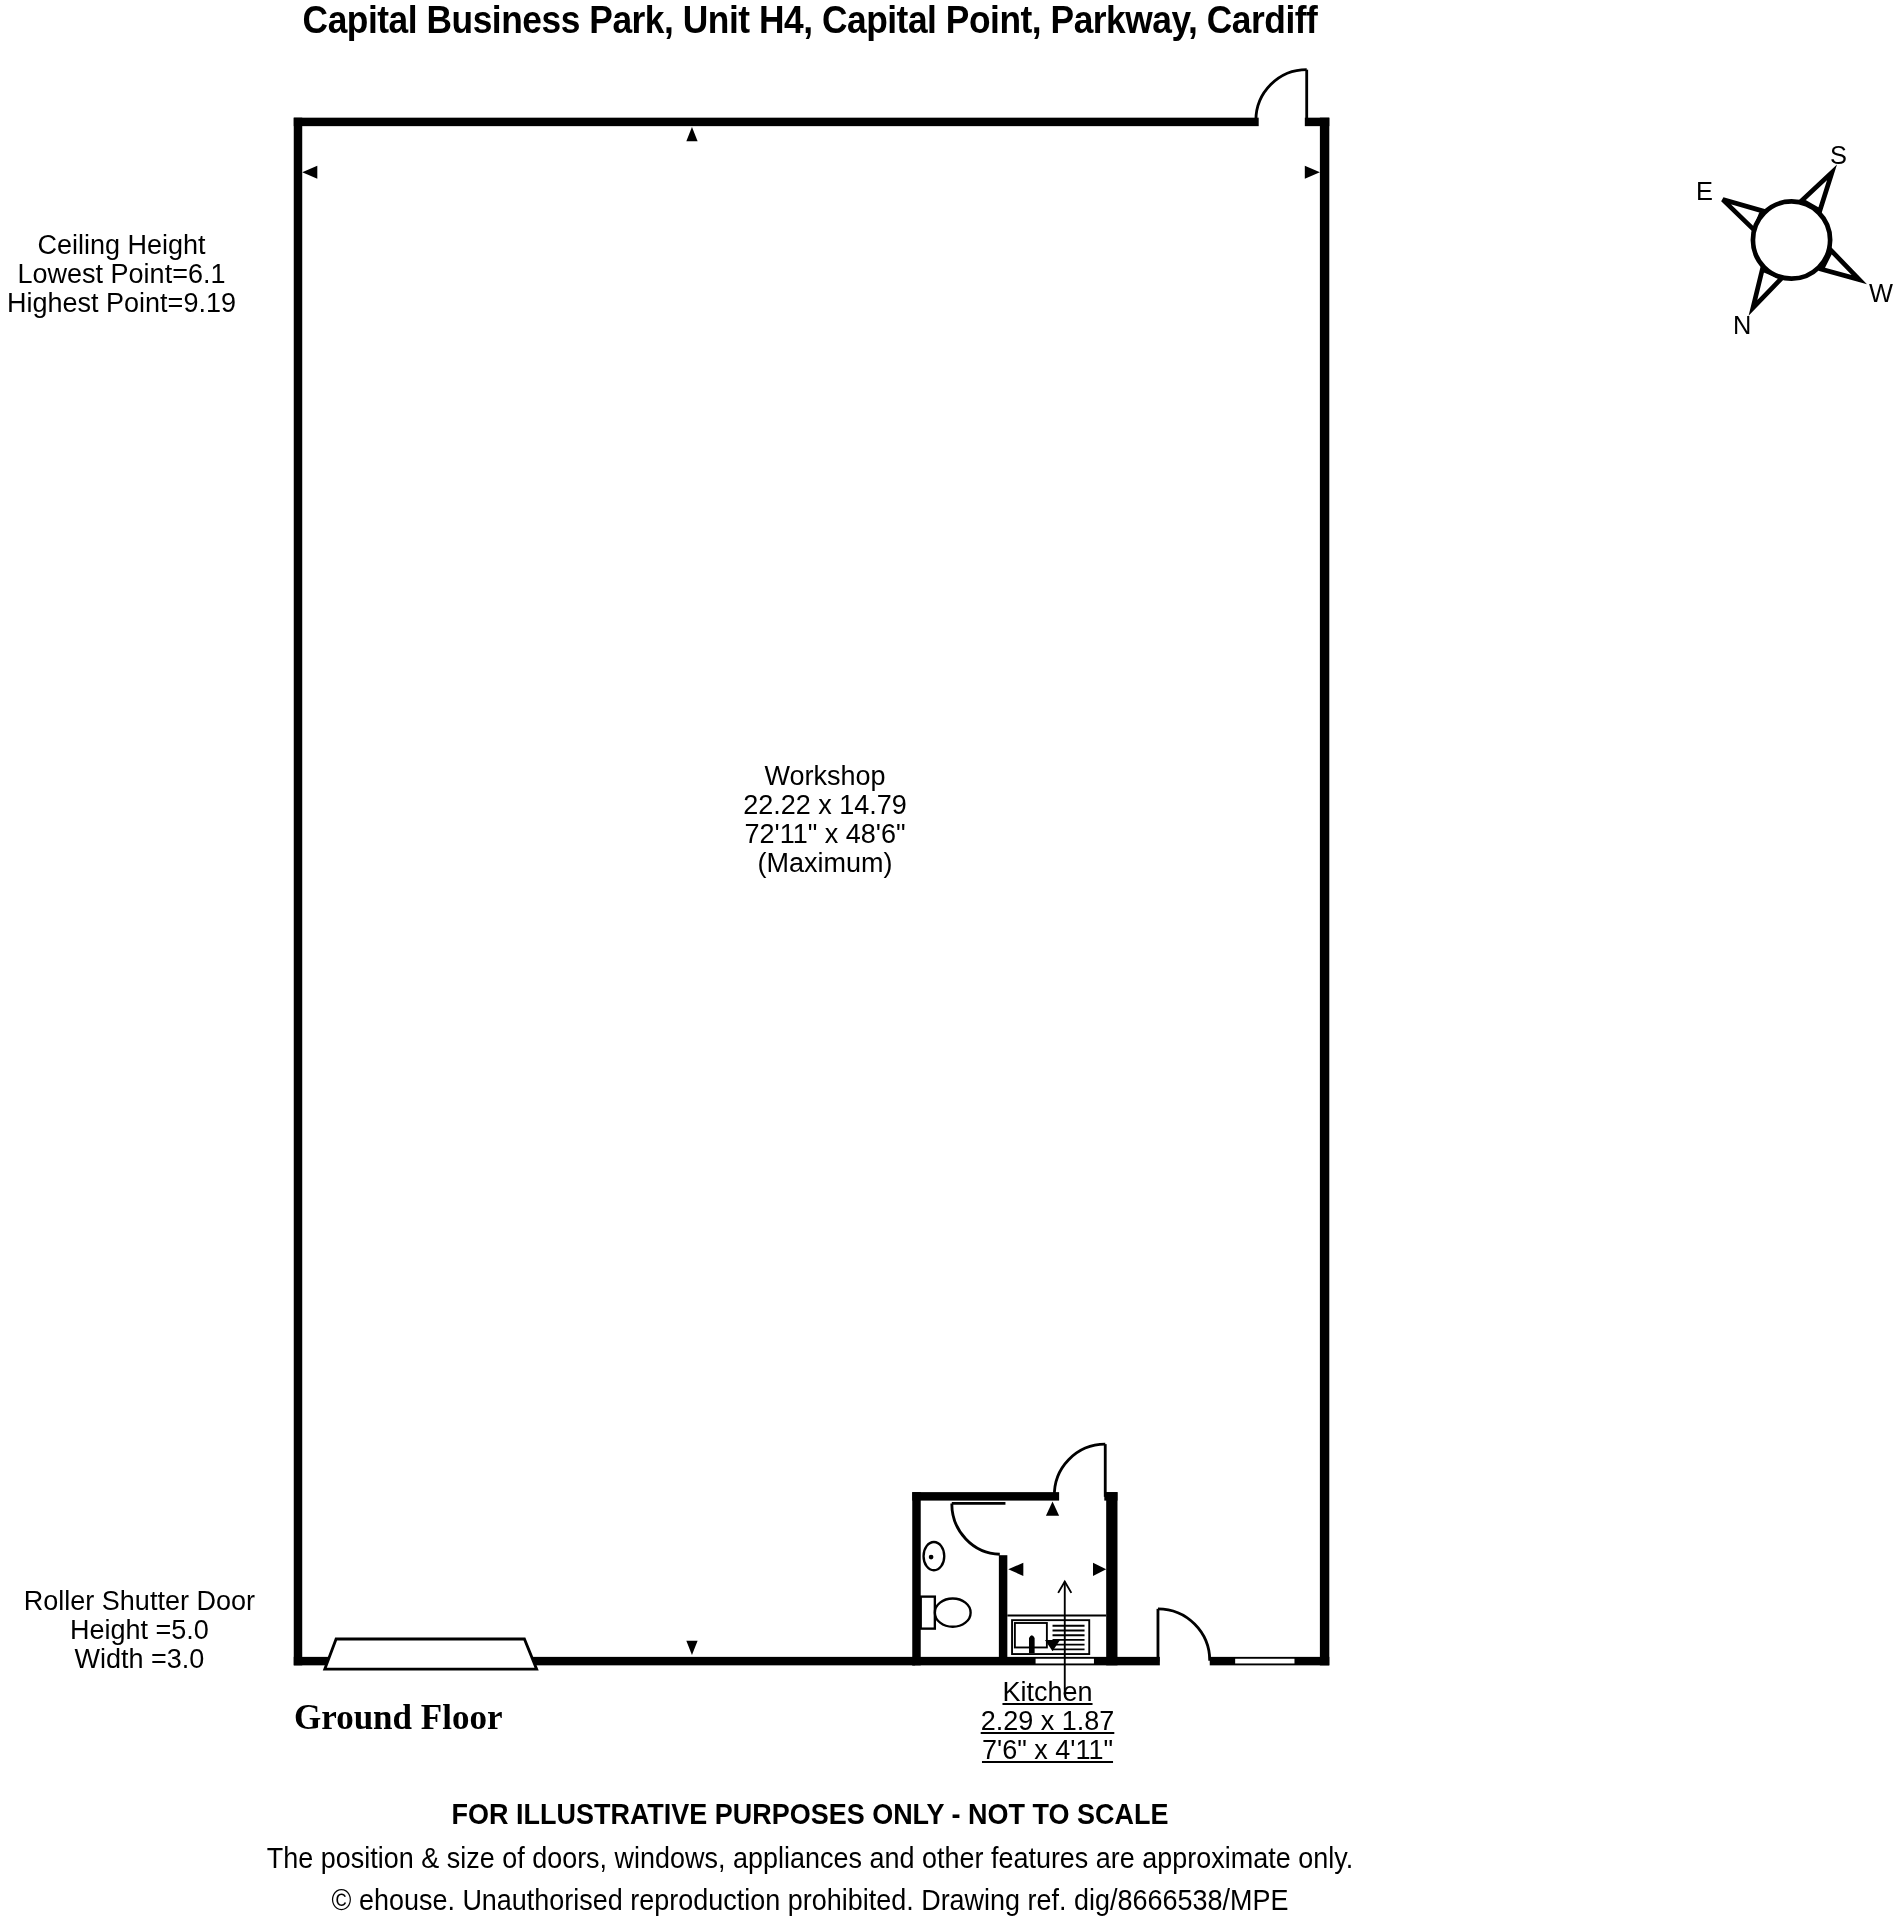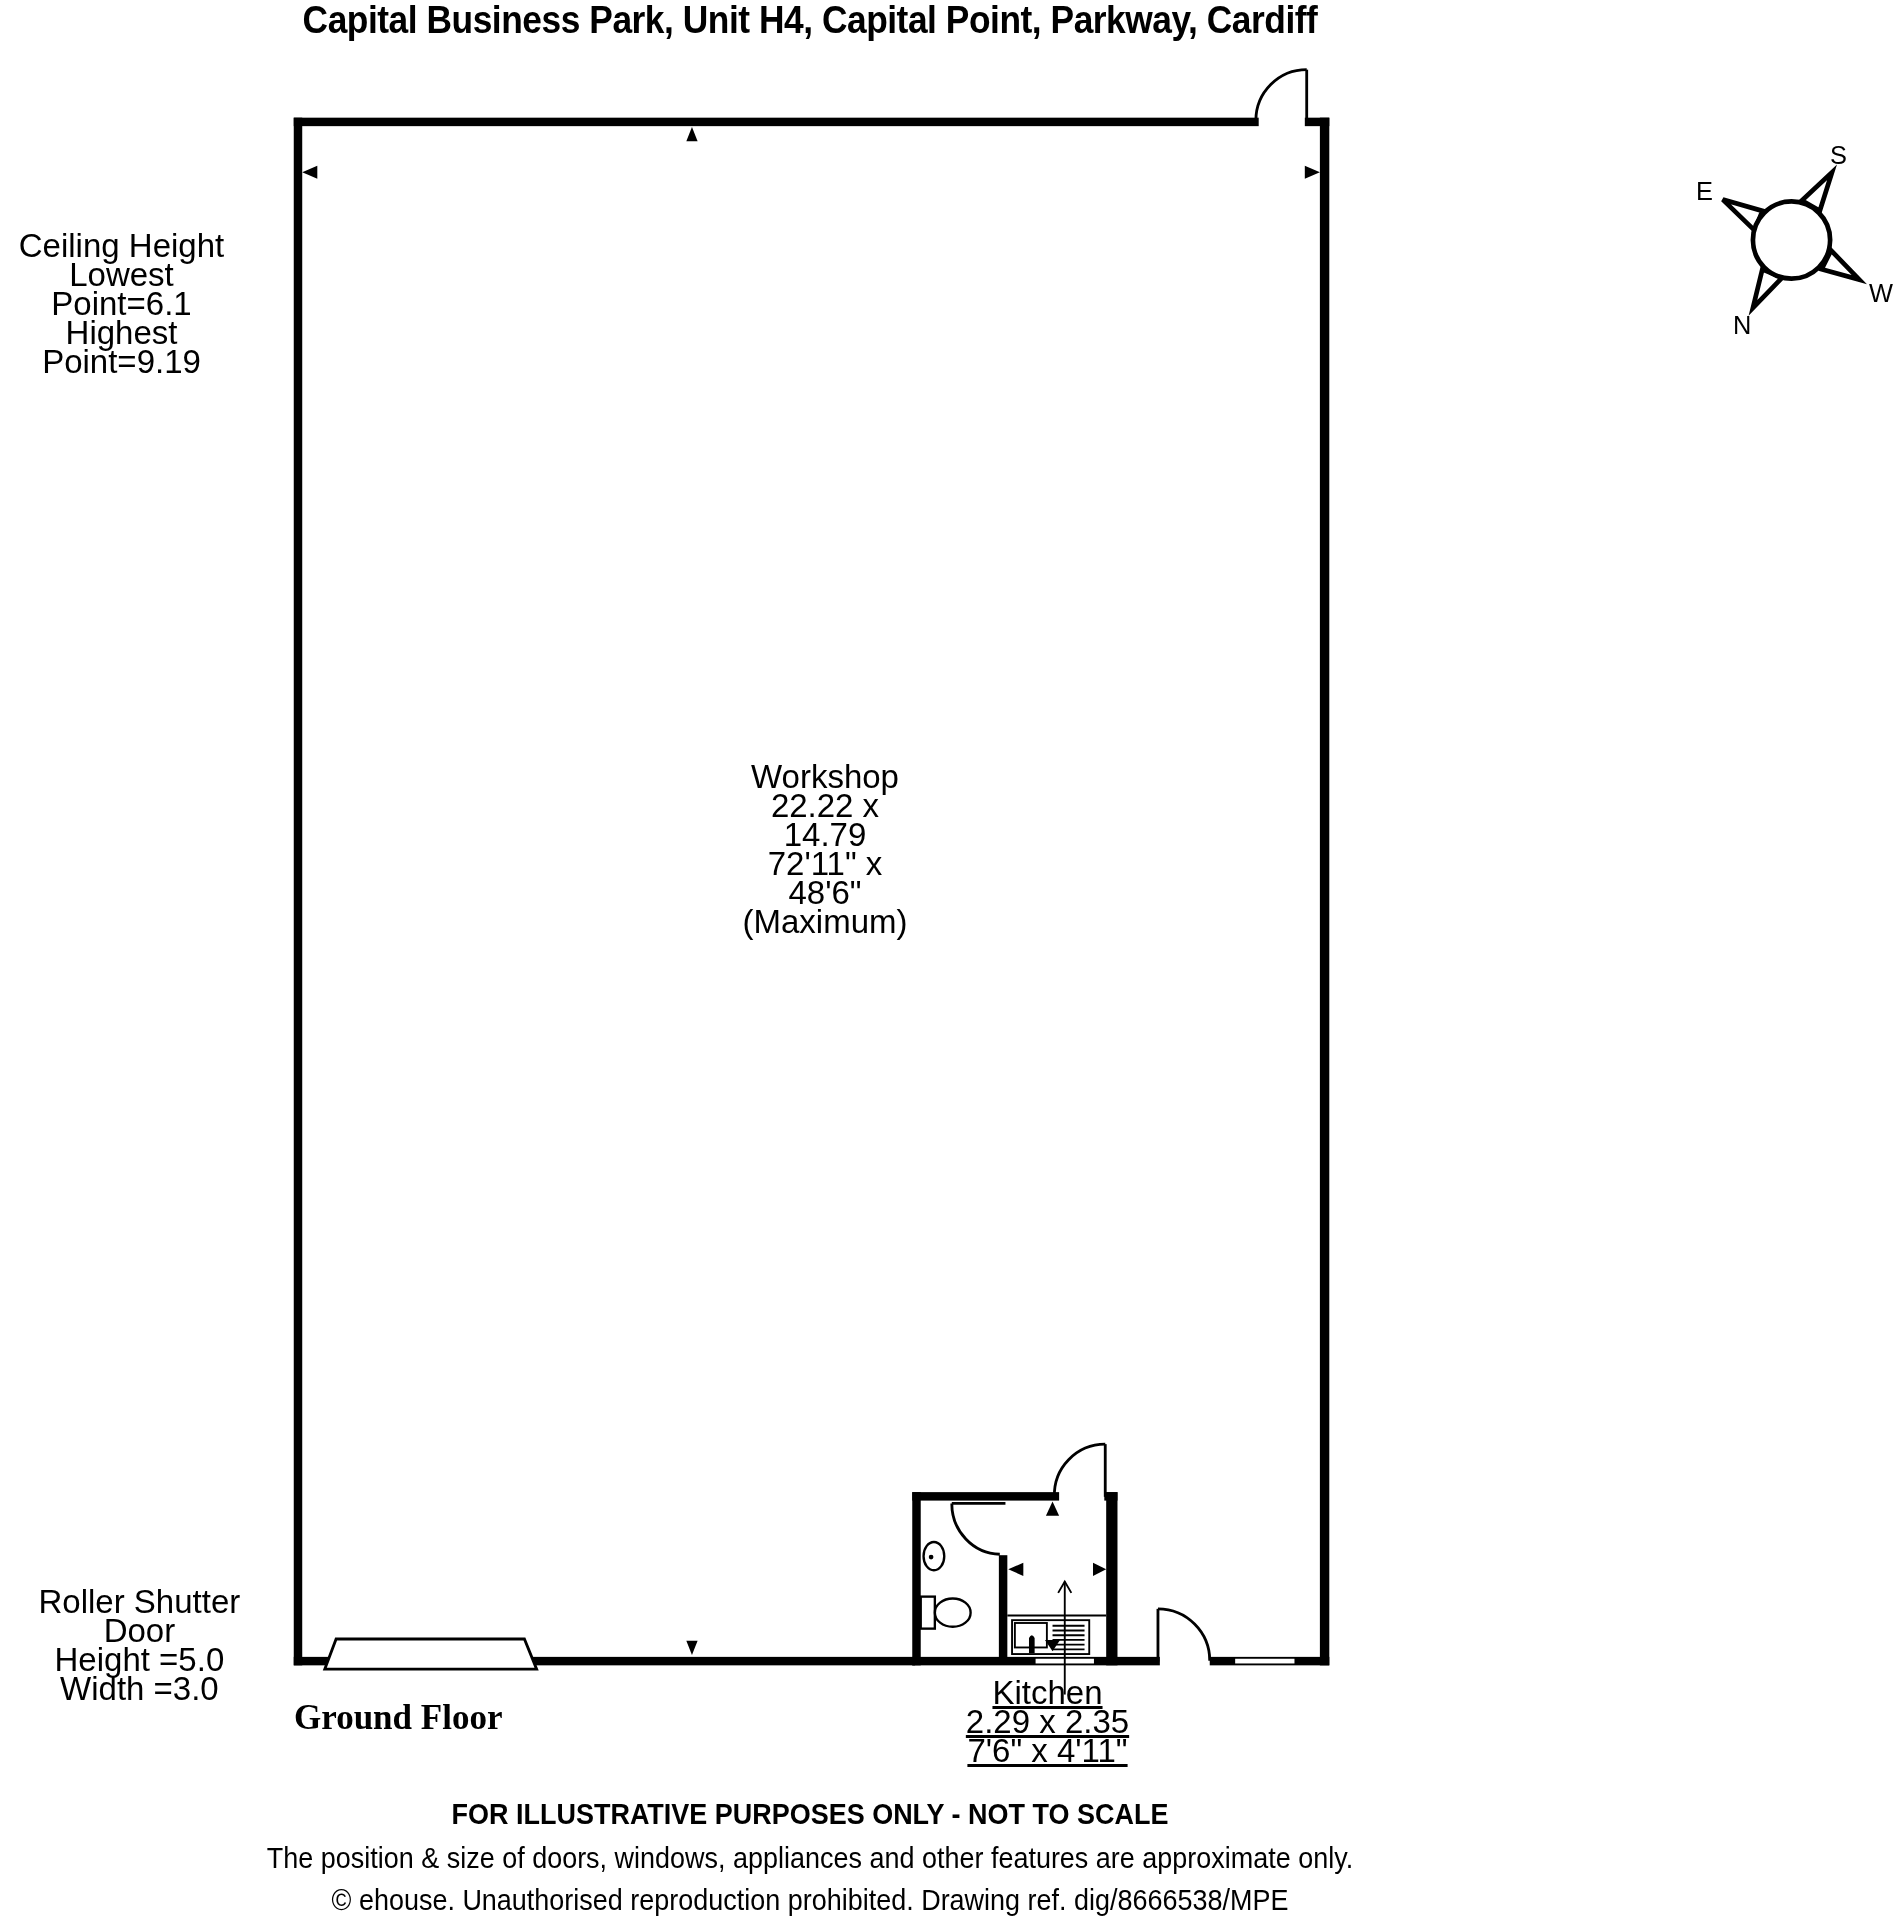--- a/index.html
+++ b/index.html
@@ -1,19 +1,19 @@
 <!DOCTYPE html>
 <html style="font-size:15px"><head>
 <meta charset="utf-8">
 <style>
   html, body { margin: 0; padding: 0; background: #ffffff; }
   body { width: 1897px; height: 1928px; position: relative; overflow: hidden; font-family: "Liberation Sans", sans-serif; color: #000; }
   .abs { position: absolute; }
   .title { left: 0; width: 1620px; top: 0px; text-align: center; font-weight: bold; font-size: 38px; letter-spacing: -0.5px; line-height: 41px; transform: scaleX(0.93); transform-origin: 810px 0; }
-  .note { text-align: center; font-size: 33px; line-height: 29px; }
+  .note { text-align: center; font-size: 27px; line-height: 29px; }
   .floor-label { font-weight: bold; font-size: 35px; line-height: 38px; font-family: Liberation Serif, serif; }
   .disclaimer-bold { left: 0; width: 1620px; top: 1797px; text-align: center; font-weight: bold; font-size: 29px; line-height: 34px; transform: scaleX(0.93); transform-origin: 810px 0; }
   .disclaimer { left: 0; width: 1620px; text-align: center; font-size: 29px; line-height: 34px; transform: scaleX(0.93); transform-origin: 810px 0; }
   svg { position: absolute; left: 0; top: 0; }
   .compass-label { font-size: 25.4px; }
 </style>
 </head>
 <body>
 
 <div class="abs title">Capital Business Park, Unit H4, Capital Point, Parkway, Cardiff</div>
@@ -128,21 +128,21 @@
 </div>
 
 <div class="abs note" style="left:9.4px; width:260px; top:1577px;margin-top:10px;">
   <div>Roller Shutter Door</div>
   <div>Height =5.0</div>
   <div>Width  =3.0</div>
 </div>
 
 <div class="abs note" style="left:963px; width:169px; top:1678px;text-decoration:underline;">
   <div>Kitchen</div>
-  <div>2.29 x 2.35</div>
+  <div>2.29 x 1.87</div>
   <div>7'6" x 4'11"</div>
 </div>
 
 <div class="abs floor-label" style="left:294px; top:1699px;">Ground Floor</div>
 
 <div class="abs disclaimer-bold">FOR ILLUSTRATIVE PURPOSES ONLY - NOT TO SCALE</div>
 <div class="abs disclaimer" style="top:1841px;">The position &amp; size of doors, windows, appliances and other features are approximate only.</div>
 <div class="abs disclaimer" style="top:1883px;">© ehouse. Unauthorised reproduction prohibited. Drawing ref. dig/8666538/MPE</div>
 
 

